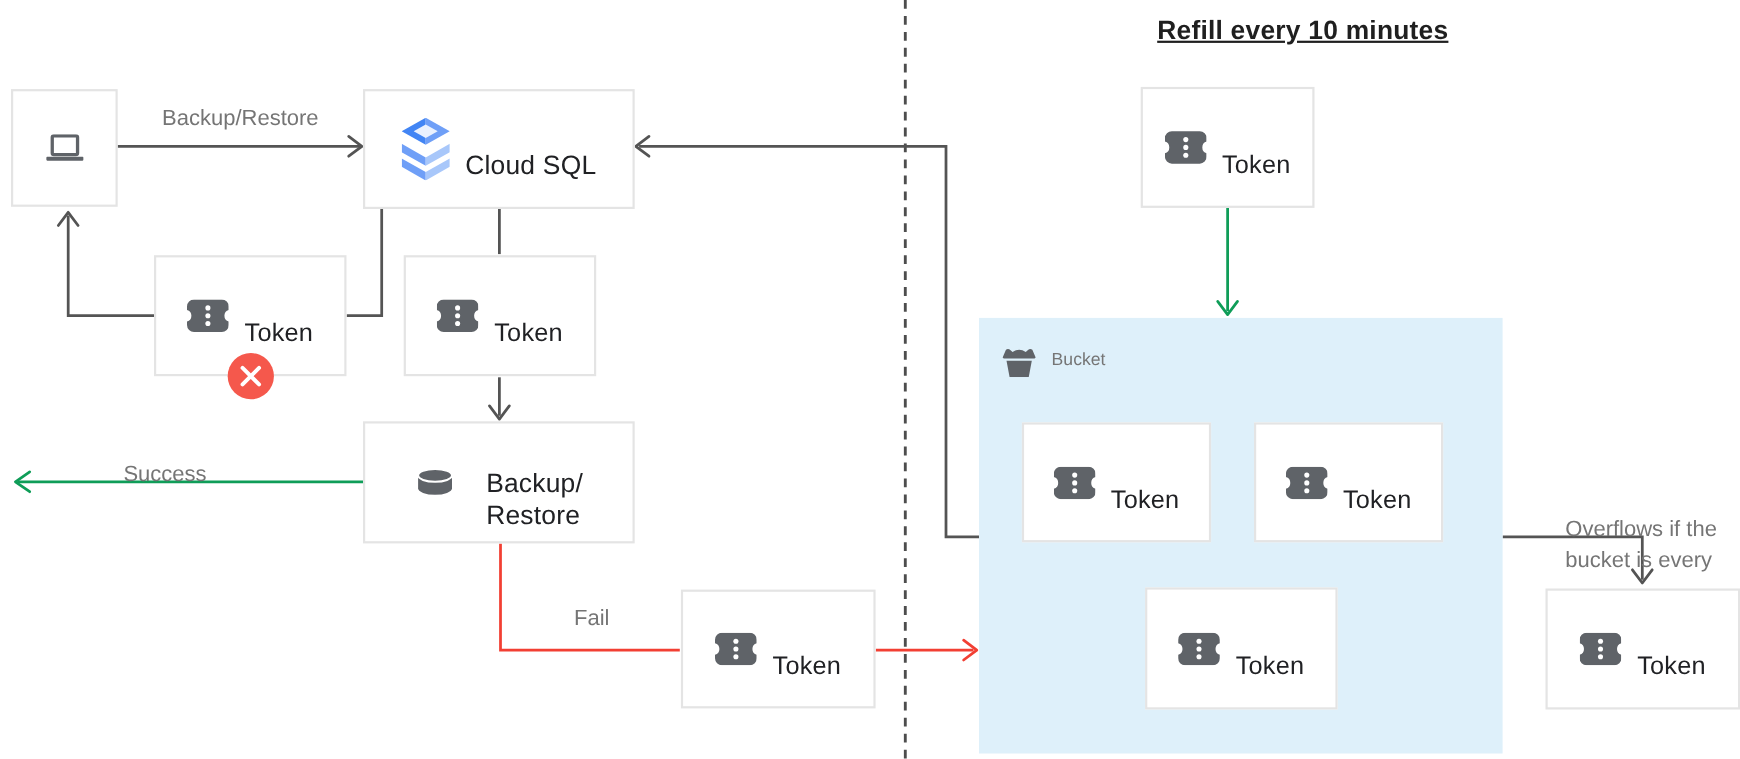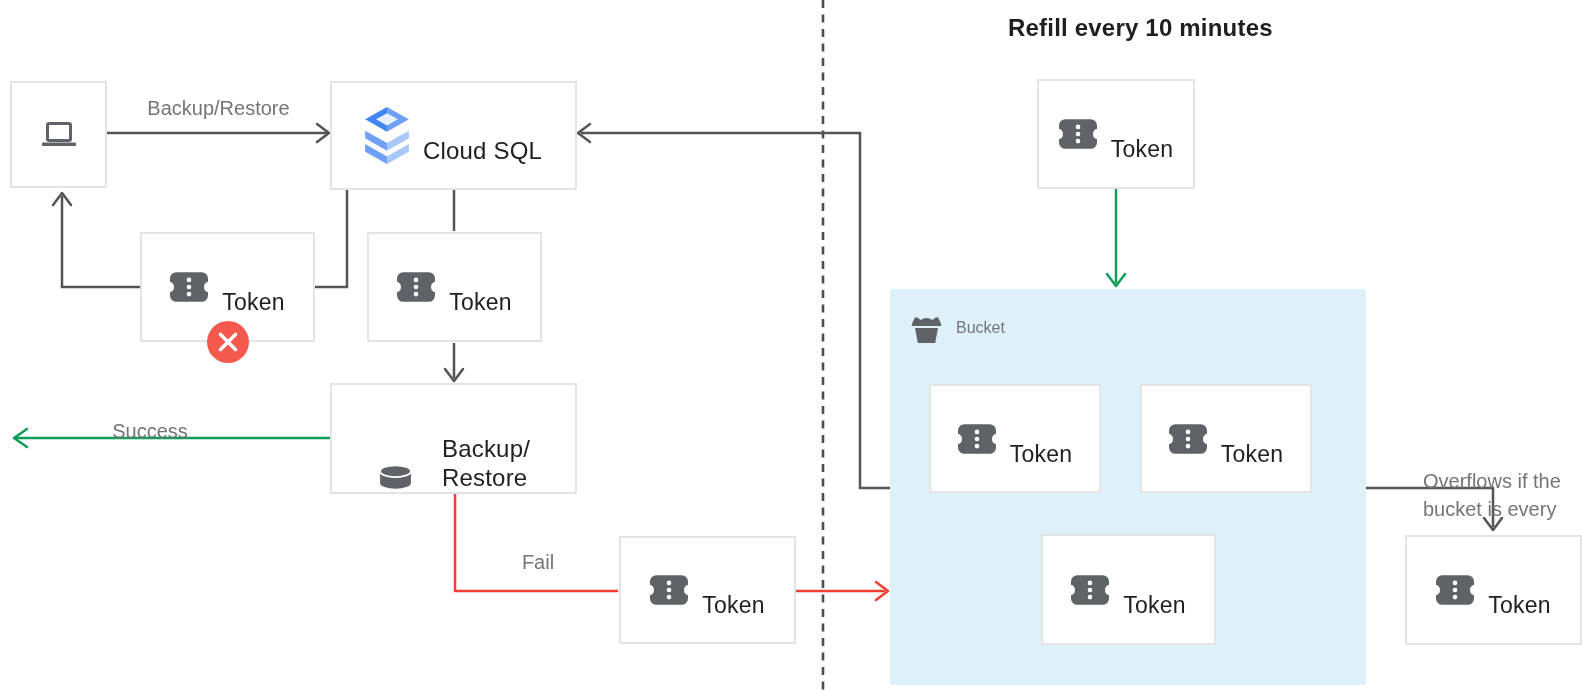--- a/index.html
+++ b/index.html
@@ -123,21 +123,21 @@
   </svg>
 
   <div class="bucket" style="left:890px; top:289px; width:476px; height:396px;"></div>
   <div class="bucket-tag" style="left:910px; top:313px;">
     <svg class="icon" width="33" height="30">
         <use href="#sym-bucket"></use>
       </svg>
     <span>Bucket</span>
   </div>
 
-  <div class="title" style="left:1008px; top:14px;">Refill every 10 minutes</div>
+  <div class="title" style="left:1052px; top:14px;text-decoration:underline;">Refill every 10 minutes</div>
 
   <div class="node" style="left:10px; top:81px; width:97px; height:107px;">
     <svg class="icon" width="34" height="26">
         <use href="#sym-laptop"></use>
       </svg>
   </div>
 
   <div class="node" style="left:330px; top:81px; width:247px; height:109px;">
     <svg class="icon" width="44" height="57">
         <use href="#sym-cloudsql"></use>
@@ -155,21 +155,21 @@
       </svg>
   </div>
 
   <div class="node" style="left:367px; top:232px; width:175px; height:110px;">
     <svg class="icon" width="38" height="30">
         <use href="#sym-token"></use>
       </svg>
     <span class="node-label">Token</span>
   </div>
 
-  <div class="node" style="left:330px; top:383px; width:247px; height:111px; gap:28px;align-items:flex-end;">
+  <div class="node" style="left:330px; top:383px; width:247px; height:111px; gap:28px;">
     <svg class="icon" width="37" height="29">
         <use href="#sym-database"></use>
       </svg>
     <span class="node-label big-label two-line">
       <span>Backup/</span>
       <span>Restore</span>
     </span>
   </div>
 
   <div class="node" style="left:619px; top:536px; width:177px; height:108px;">

